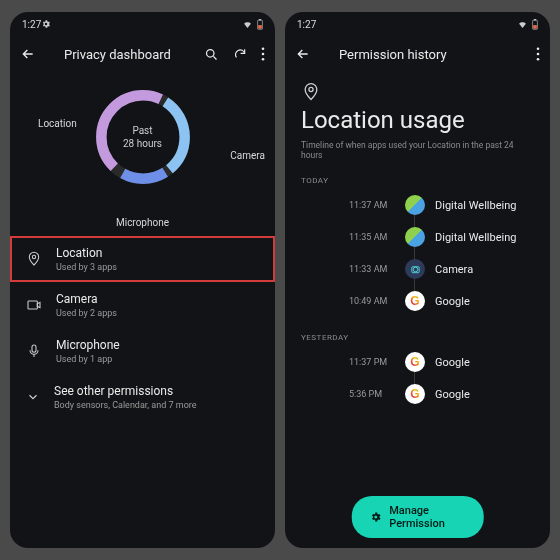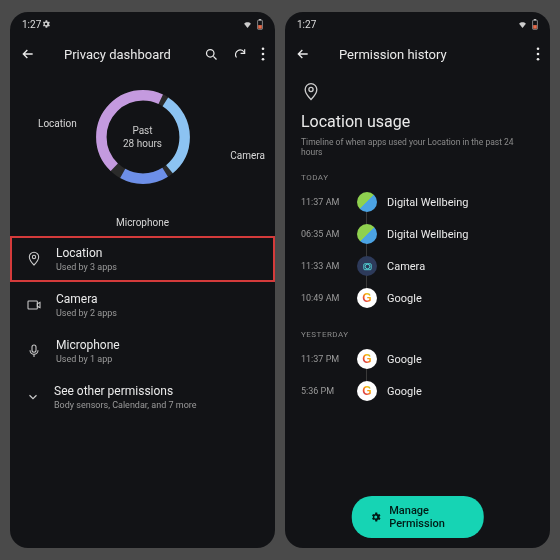--- a/index.html
+++ b/index.html
@@ -68,25 +68,25 @@
   .row {
     display: flex; align-items: center; gap: 14px;
     padding: 10px 16px;
   }
   .row .txt .h { font-size: 12px; color: #eaeaea; }
   .row .txt .s { font-size: 9px; color: #9a9a9a; margin-top: 2px; }
   .row.highlight { outline: 2px solid #d43b3b; outline-offset: -2px; }
 
   
   .content { padding: 10px 16px 0 16px; }
-  .big-title { font-size: 16px; color: #eaeaea; margin-top: 6px; }
+  .big-title { font-size: 24px; color: #eaeaea; }
   .subtitle { font-size: 8.5px; color: #8a8a8a; margin-top: 6px; }
   .section-label { font-size: 8px; color: #8a8a8a; letter-spacing: 0.5px; margin: 16px 0 4px 0; }
   .timeline { position: relative; }
-  .tl-row { display: flex; align-items: center; gap: 10px; padding: 6px 0; position: relative; }
+  .tl-row { display: flex; align-items: center; gap: 10px; padding: 6px 0; position: relative; margin-left: 48px; }
   .tl-time { width: 46px; font-size: 9px; color: #9a9a9a; }
   .tl-icon {
     width: 20px; height: 20px; border-radius: 50%; background:#fff;
     display: flex; align-items: center; justify-content: center;
     font-size: 10px; font-weight: bold; position: relative; z-index: 2;
   }
   .tl-name { font-size: 11px; color: #eaeaea; }
   .tl-line {
     position: absolute; left: 65px; top: 24px; bottom: -12px; width: 1px;
     background: #3a3a3a; z-index: 1;
@@ -280,21 +280,21 @@
 
     <div class="section-label">TODAY</div>
     <div class="timeline">
       <div class="tl-row">
         <span class="tl-time">11:37 AM</span>
         <span class="tl-icon" style="background:linear-gradient(135deg,#8fd14f 50%,#4ba3e3 50%)"></span>
         <span class="tl-name">Digital Wellbeing</span>
         <div class="tl-line"></div>
       </div>
       <div class="tl-row">
-        <span class="tl-time">06:35 AM</span>
+        <span class="tl-time">11:35 AM</span>
         <span class="tl-icon" style="background:linear-gradient(135deg,#8fd14f 50%,#4ba3e3 50%)"></span>
         <span class="tl-name">Digital Wellbeing</span>
         <div class="tl-line"></div>
       </div>
       <div class="tl-row">
         <span class="tl-time">11:33 AM</span>
         <span class="tl-icon" style="background:#2d3a5a">
             <svg width="11" height="11" viewBox="0 0 24 24" fill="none" stroke="#5dd" stroke-width="2">
               <circle cx="12" cy="12" r="5"></circle>
               <rect x="4" y="6" width="16" height="13" rx="2"></rect>

